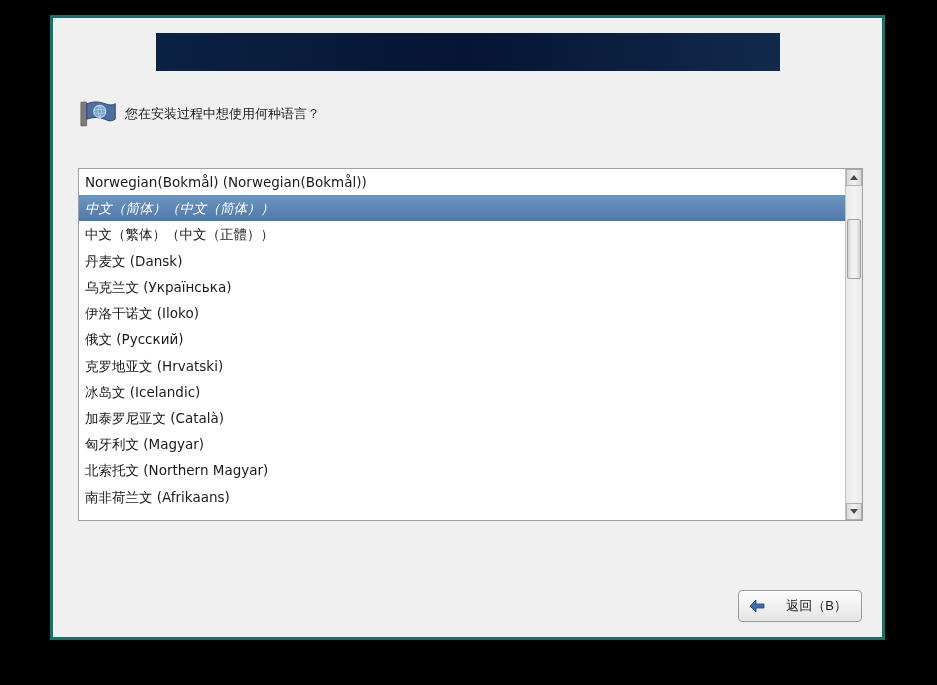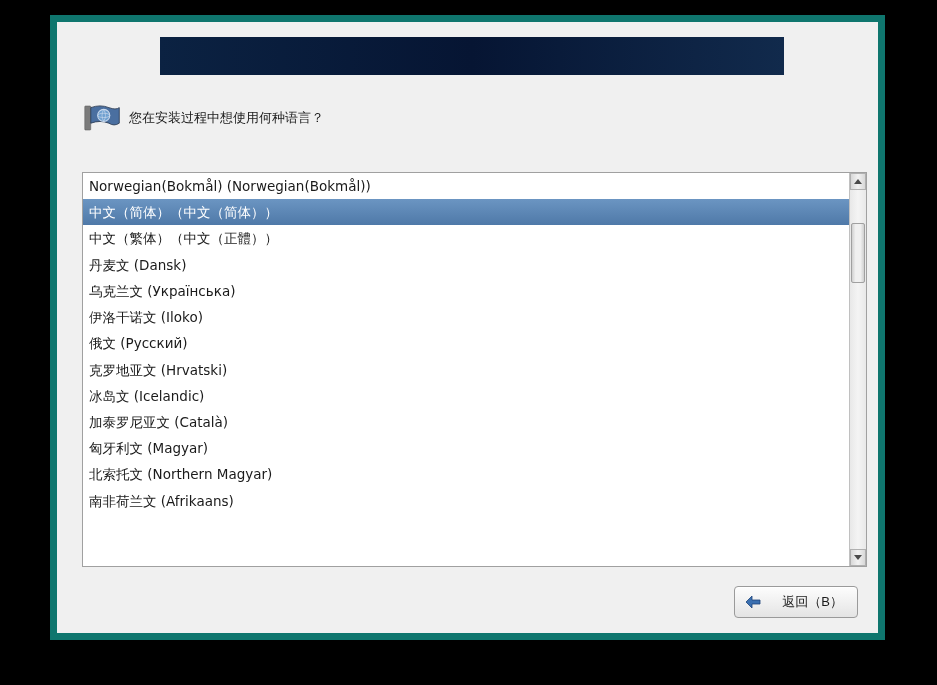--- a/index.html
+++ b/index.html
@@ -11,21 +11,21 @@
       height: 685px;
       overflow: hidden;
     }
     .window {
       position: absolute;
       left: 50px;
       top: 15px;
       width: 835px;
       height: 625px;
       background: #f0f0f0;
-      border: 7px solid #0f766e;
+      border: 3px solid #0f766e;
     }
     .banner {
       position: absolute;
       left: 103px;
       top: 15px;
       width: 624px;
       height: 38px;
       background: #0a1d3a;
       background: linear-gradient(90deg, #0b2242 0%, #061533 50%, #112a4c 100%);
     }
@@ -44,41 +44,42 @@
     }
     .prompt-text {
       font-size: 13px;
       color: #1a1a1a;
     }
     .list-container {
       position: absolute;
       left: 25px;
       top: 150px;
       width: 785px;
-      height: 395px;
+      height: 353px;
       display: flex;
       border: 1px solid #a0a0a0;
     }
     .list-viewport {
       flex: 1;
       background: #fff;
       overflow: hidden;
     }
     .list-item {
       padding: 4px 6px;
       font-size: 13.5px;
       line-height: 1.35;
       white-space: nowrap;
       cursor: pointer;
       color: #1a1a1a;
     }
     .list-item.selected {
       background: #5a87b8;
       background: linear-gradient(#6b95c2, #4f79a8);
       color: #fff;
+      font-style: italic;
     }
     .scrollbar {
       width: 17px;
       background: #e4e4e4;
       background: linear-gradient(90deg, #e8e8e8, #f4f4f4, #e8e8e8);
       border-left: 1px solid #c0c0c0;
       position: relative;
     }
     .scroll-thumb {
       position: absolute;

